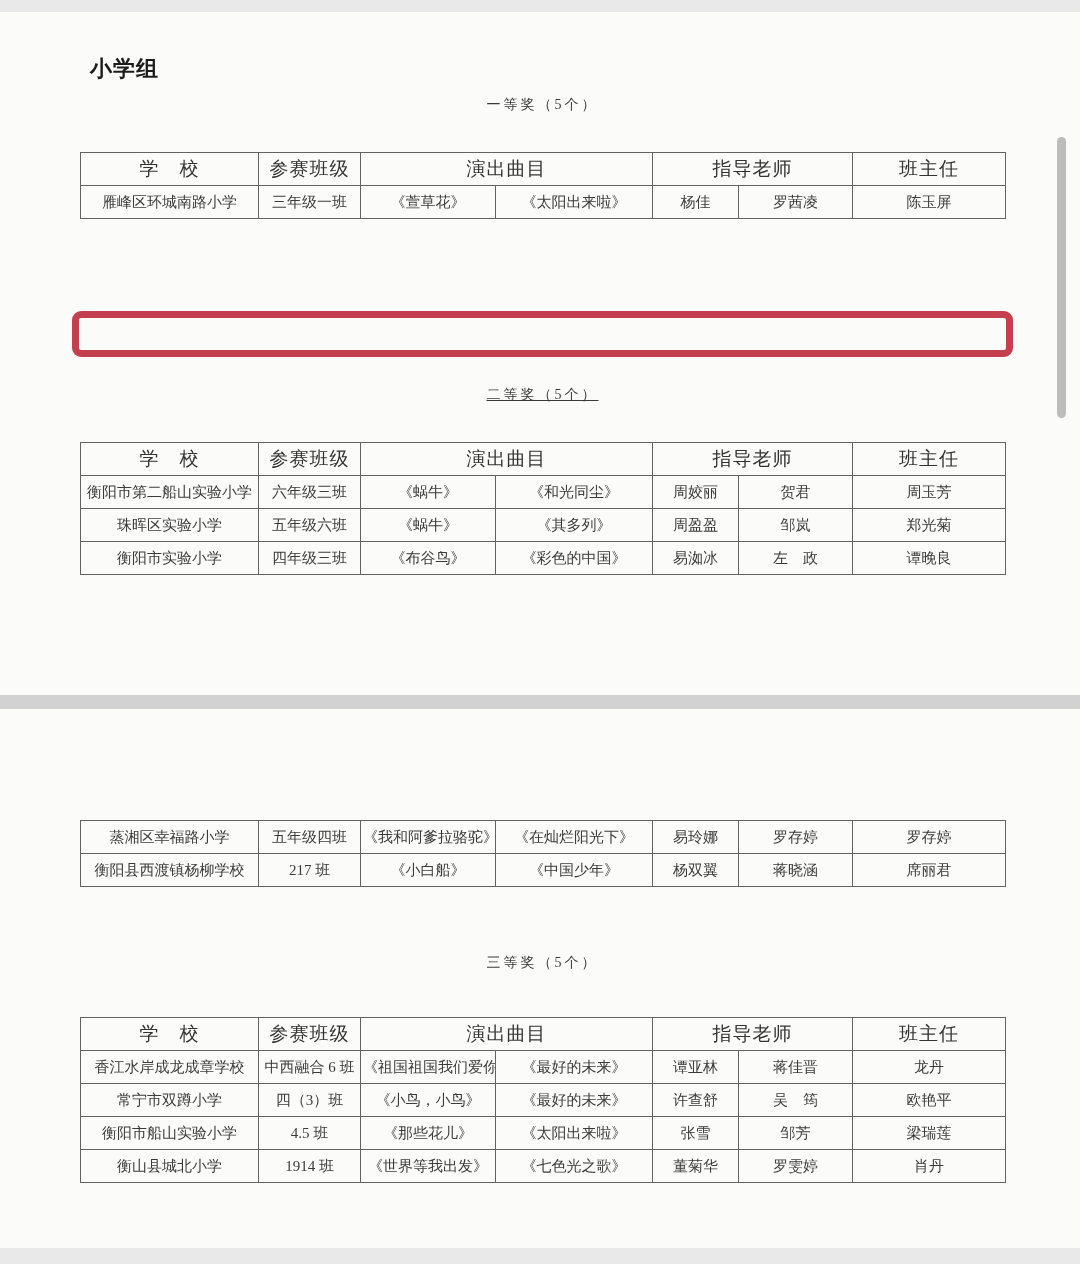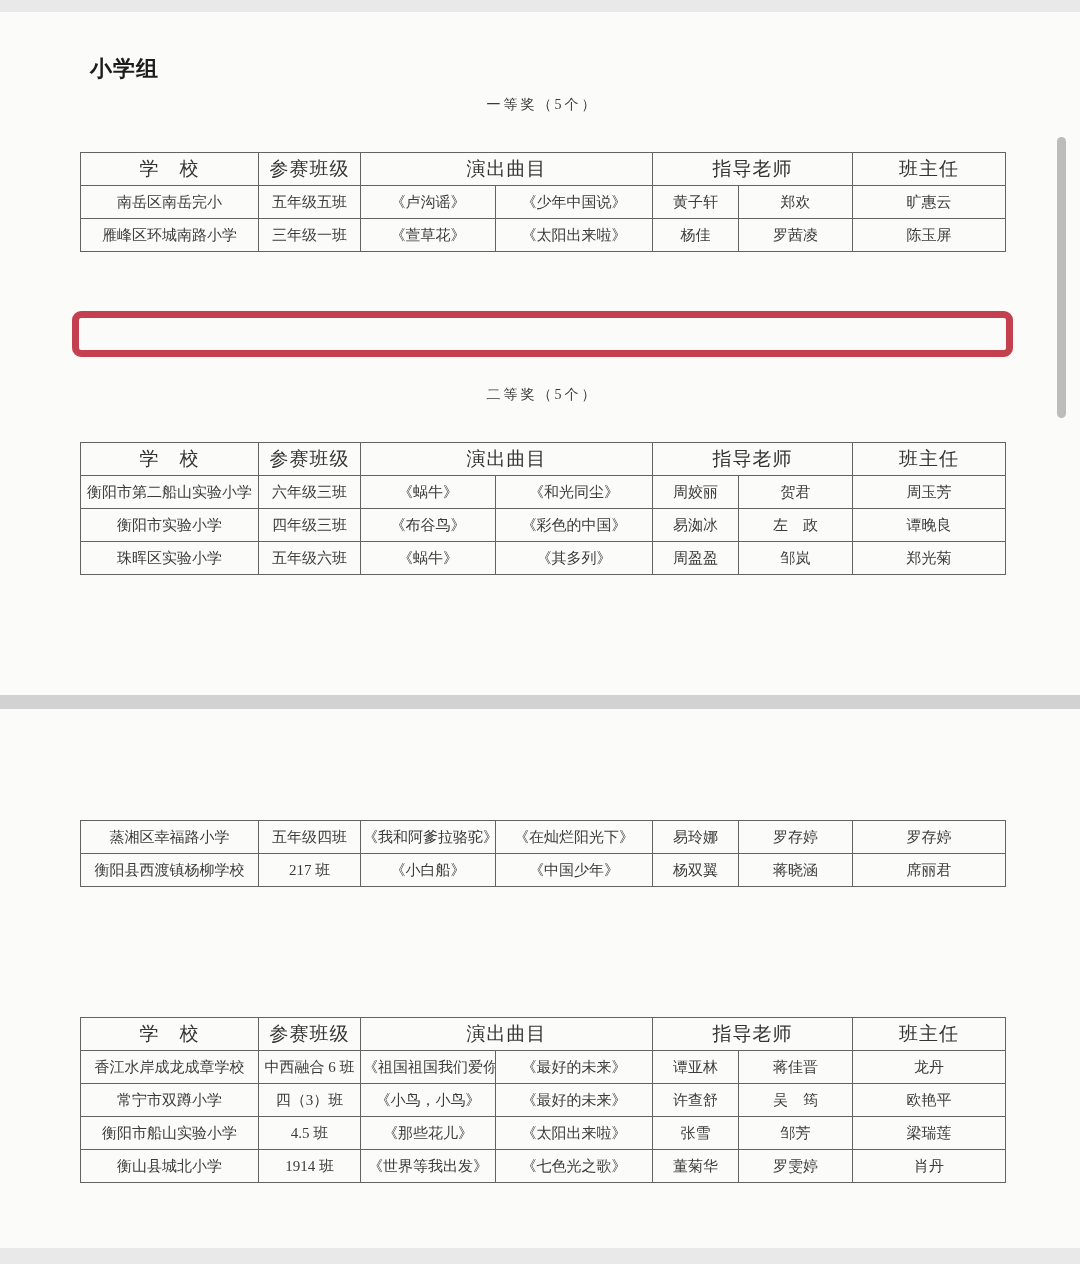--- a/index.html
+++ b/index.html
@@ -16,21 +16,21 @@
     position:absolute;left:90px;top:42px;margin:0;
     font-family:"Liberation Sans","DejaVu Sans",sans-serif;
     font-size:22px;font-weight:bold;color:#1c1c1c;
     letter-spacing:1px;
   }
   .section-title{
     position:absolute;left:80px;width:925px;
     text-align:center;font-size:14px;letter-spacing:3px;color:#3a3a3a;
   }
   .st-1{top:84px;}
-  .st-2{top:374px;}
+  .st-2{top:374px;text-decoration:underline;}
   .st-3{top:942px;}
   table.award{
     position:absolute;left:80px;
     width:925px;border-collapse:collapse;table-layout:fixed;
   }
   .t-1{top:140px;}
   .t-2{top:430px;}
   .t-2b{top:808px;}
   .t-3{top:1005px;}
   table.award td{
@@ -84,29 +84,20 @@
         <tr class="hdr">
       <td>学　校</td>
       <td>参赛班级</td>
       <td colspan="2">演出曲目</td>
       <td colspan="2">指导老师</td>
       <td>班主任</td>
     </tr>
     </tbody>
       <tbody>
         <tr>
-          <td>南岳区南岳完小</td>
-          <td>五年级五班</td>
-          <td>《卢沟谣》</td>
-          <td>《少年中国说》</td>
-          <td>黄子轩</td>
-          <td>郑欢</td>
-          <td>旷惠云</td>
-        </tr>
-        <tr>
           <td>雁峰区环城南路小学</td>
           <td>三年级一班</td>
           <td>《萱草花》</td>
           <td>《太阳出来啦》</td>
           <td>杨佳</td>
           <td>罗茜凌</td>
           <td>陈玉屏</td>
         </tr>
       </tbody>
   </table>
@@ -138,37 +129,37 @@
         <tr>
           <td>衡阳市第二船山实验小学</td>
           <td>六年级三班</td>
           <td>《蜗牛》</td>
           <td>《和光同尘》</td>
           <td>周姣丽</td>
           <td>贺君</td>
           <td>周玉芳</td>
         </tr>
         <tr>
+          <td>珠晖区实验小学</td>
+          <td>五年级六班</td>
+          <td>《蜗牛》</td>
+          <td>《其多列》</td>
+          <td>周盈盈</td>
+          <td>邹岚</td>
+          <td>郑光菊</td>
+        </tr>
+        <tr>
           <td>衡阳市实验小学</td>
           <td>四年级三班</td>
           <td>《布谷鸟》</td>
           <td>《彩色的中国》</td>
           <td>易洳冰</td>
           <td>左　政</td>
           <td>谭晚良</td>
         </tr>
-        <tr>
-          <td>珠晖区实验小学</td>
-          <td>五年级六班</td>
-          <td>《蜗牛》</td>
-          <td>《其多列》</td>
-          <td>周盈盈</td>
-          <td>邹岚</td>
-          <td>郑光菊</td>
-        </tr>
       </tbody>
   </table>
 
   <div class="page-break-bar" style="background-color: rgb(210, 210, 210);"></div>
 
   <table class="award t-2b">
     <colgroup>
       <col style="width:178px">
         <col style="width:102px">
         <col style="width:135px">
@@ -192,20 +183,21 @@
           <td>217 班</td>
           <td>《小白船》</td>
           <td>《中国少年》</td>
           <td>杨双翼</td>
           <td>蒋晓涵</td>
           <td>席丽君</td>
         </tr>
       </tbody>
   </table>
 
+  <div class="section-title st-3">三等奖（5个）</div>
 
   <table class="award t-3">
     <colgroup>
       <col style="width:178px">
         <col style="width:102px">
         <col style="width:135px">
       <col style="width:157px">
         <col style="width:86px">
         <col style="width:114px">
         <col style="width:153px">

